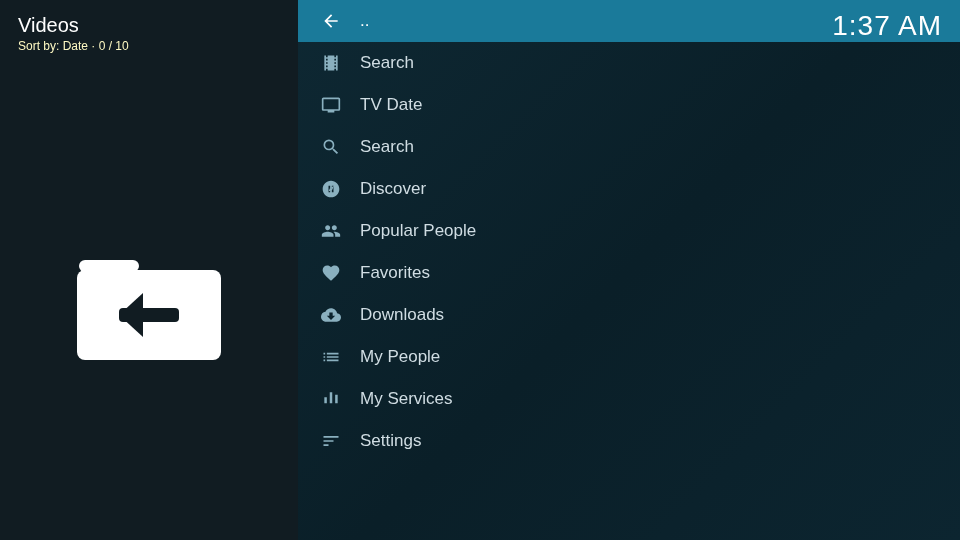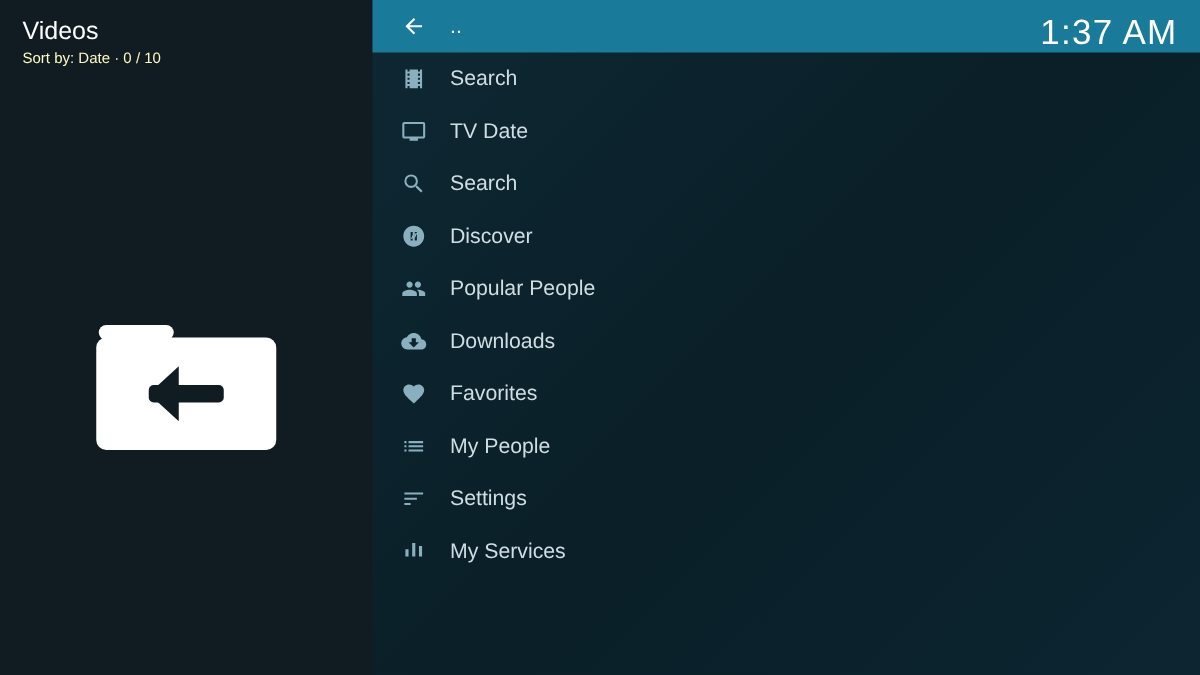--- a/index.html
+++ b/index.html
@@ -200,56 +200,56 @@
         <svg viewBox="0 0 24 24" width="22" height="20" xmlns="http://www.w3.org/2000/svg">
           <path d="M16 11c1.66 0 2.99-1.34 2.99-3S17.66 5 16 5c-1.66 0-3 1.34-3 3s1.34 3 3 3zm-8 0c1.66 0 2.99-1.34 2.99-3S9.66 5 8 5C6.34 5 5 6.34 5 8s1.34 3 3 3zm0 2c-2.33 0-7 1.17-7 3.5V19h14v-2.5c0-2.33-4.67-3.5-7-3.5zm8 0c-.29 0-.62.02-.97.05 1.16.84 1.97 1.97 1.97 3.45V19h6v-2.5c0-2.33-4.67-3.5-7-3.5z"></path>
         </svg>
       </span>
       <span class="item-label">Popular People</span>
     </li>
 
     <li class="menu-item">
       <span class="item-icon">
         <svg viewBox="0 0 24 24" width="22" height="20" xmlns="http://www.w3.org/2000/svg">
+          <path d="M12 21.35l-1.45-1.32C5.4 15.36 2 12.28 2 8.5 2 5.42 4.42 3 7.5 3c1.74 0 3.41.81 4.5 2.09C13.09 3.81 14.76 3 16.5 3 19.58 3 22 5.42 22 8.5c0 3.78-3.4 6.86-8.55 11.54L12 21.35z"></path>
+        </svg>
+      </span>
+      <span class="item-label">Favorites</span>
+    </li>
+
+    <li class="menu-item">
+      <span class="item-icon">
+        <svg viewBox="0 0 24 24" width="22" height="20" xmlns="http://www.w3.org/2000/svg">
           <path d="M19.35 10.04C18.67 6.59 15.64 4 12 4 9.11 4 6.6 5.64 5.35 8.04 2.34 8.36 0 10.91 0 14c0 3.31 2.69 6 6 6h13c2.76 0 5-2.24 5-5 0-2.64-2.05-4.78-4.65-4.96zM17 13l-5 5-5-5h3V9h4v4h3z"></path>
         </svg>
       </span>
       <span class="item-label">Downloads</span>
     </li>
 
     <li class="menu-item">
       <span class="item-icon">
         <svg viewBox="0 0 24 24" width="22" height="20" xmlns="http://www.w3.org/2000/svg">
-          <path d="M12 21.35l-1.45-1.32C5.4 15.36 2 12.28 2 8.5 2 5.42 4.42 3 7.5 3c1.74 0 3.41.81 4.5 2.09C13.09 3.81 14.76 3 16.5 3 19.58 3 22 5.42 22 8.5c0 3.78-3.4 6.86-8.55 11.54L12 21.35z"></path>
-        </svg>
-      </span>
-      <span class="item-label">Favorites</span>
-    </li>
-
-    <li class="menu-item">
-      <span class="item-icon">
-        <svg viewBox="0 0 24 24" width="22" height="20" xmlns="http://www.w3.org/2000/svg">
           <path d="M3 13h2v-2H3v2zm0 4h2v-2H3v2zm0-8h2V7H3v2zm4 4h14v-2H7v2zm0 4h14v-2H7v2zM7 7v2h14V7H7z"></path>
         </svg>
       </span>
       <span class="item-label">My People</span>
     </li>
 
     <li class="menu-item">
       <span class="item-icon">
         <svg viewBox="0 0 24 24" width="22" height="20" xmlns="http://www.w3.org/2000/svg">
+          <path d="M4 10h3v7H4zm6.5-6h3v13h-3zM17 7h3v10h-3z"></path>
+        </svg>
+      </span>
+      <span class="item-label">My Services</span>
+    </li>
+
+    <li class="menu-item">
+      <span class="item-icon">
+        <svg viewBox="0 0 24 24" width="22" height="20" xmlns="http://www.w3.org/2000/svg">
           <path d="M3 18h6v-2H3v2zM3 6v2h18V6H3zm0 7h12v-2H3v2z"></path>
         </svg>
       </span>
       <span class="item-label">Settings</span>
-    </li>
-
-    <li class="menu-item">
-      <span class="item-icon">
-        <svg viewBox="0 0 24 24" width="22" height="20" xmlns="http://www.w3.org/2000/svg">
-          <path d="M4 10h3v7H4zm6.5-6h3v13h-3zM17 7h3v10h-3z"></path>
-        </svg>
-      </span>
-      <span class="item-label">My Services</span>
     </li>
 
   </ul>
 </div>
 
 </body></html>

